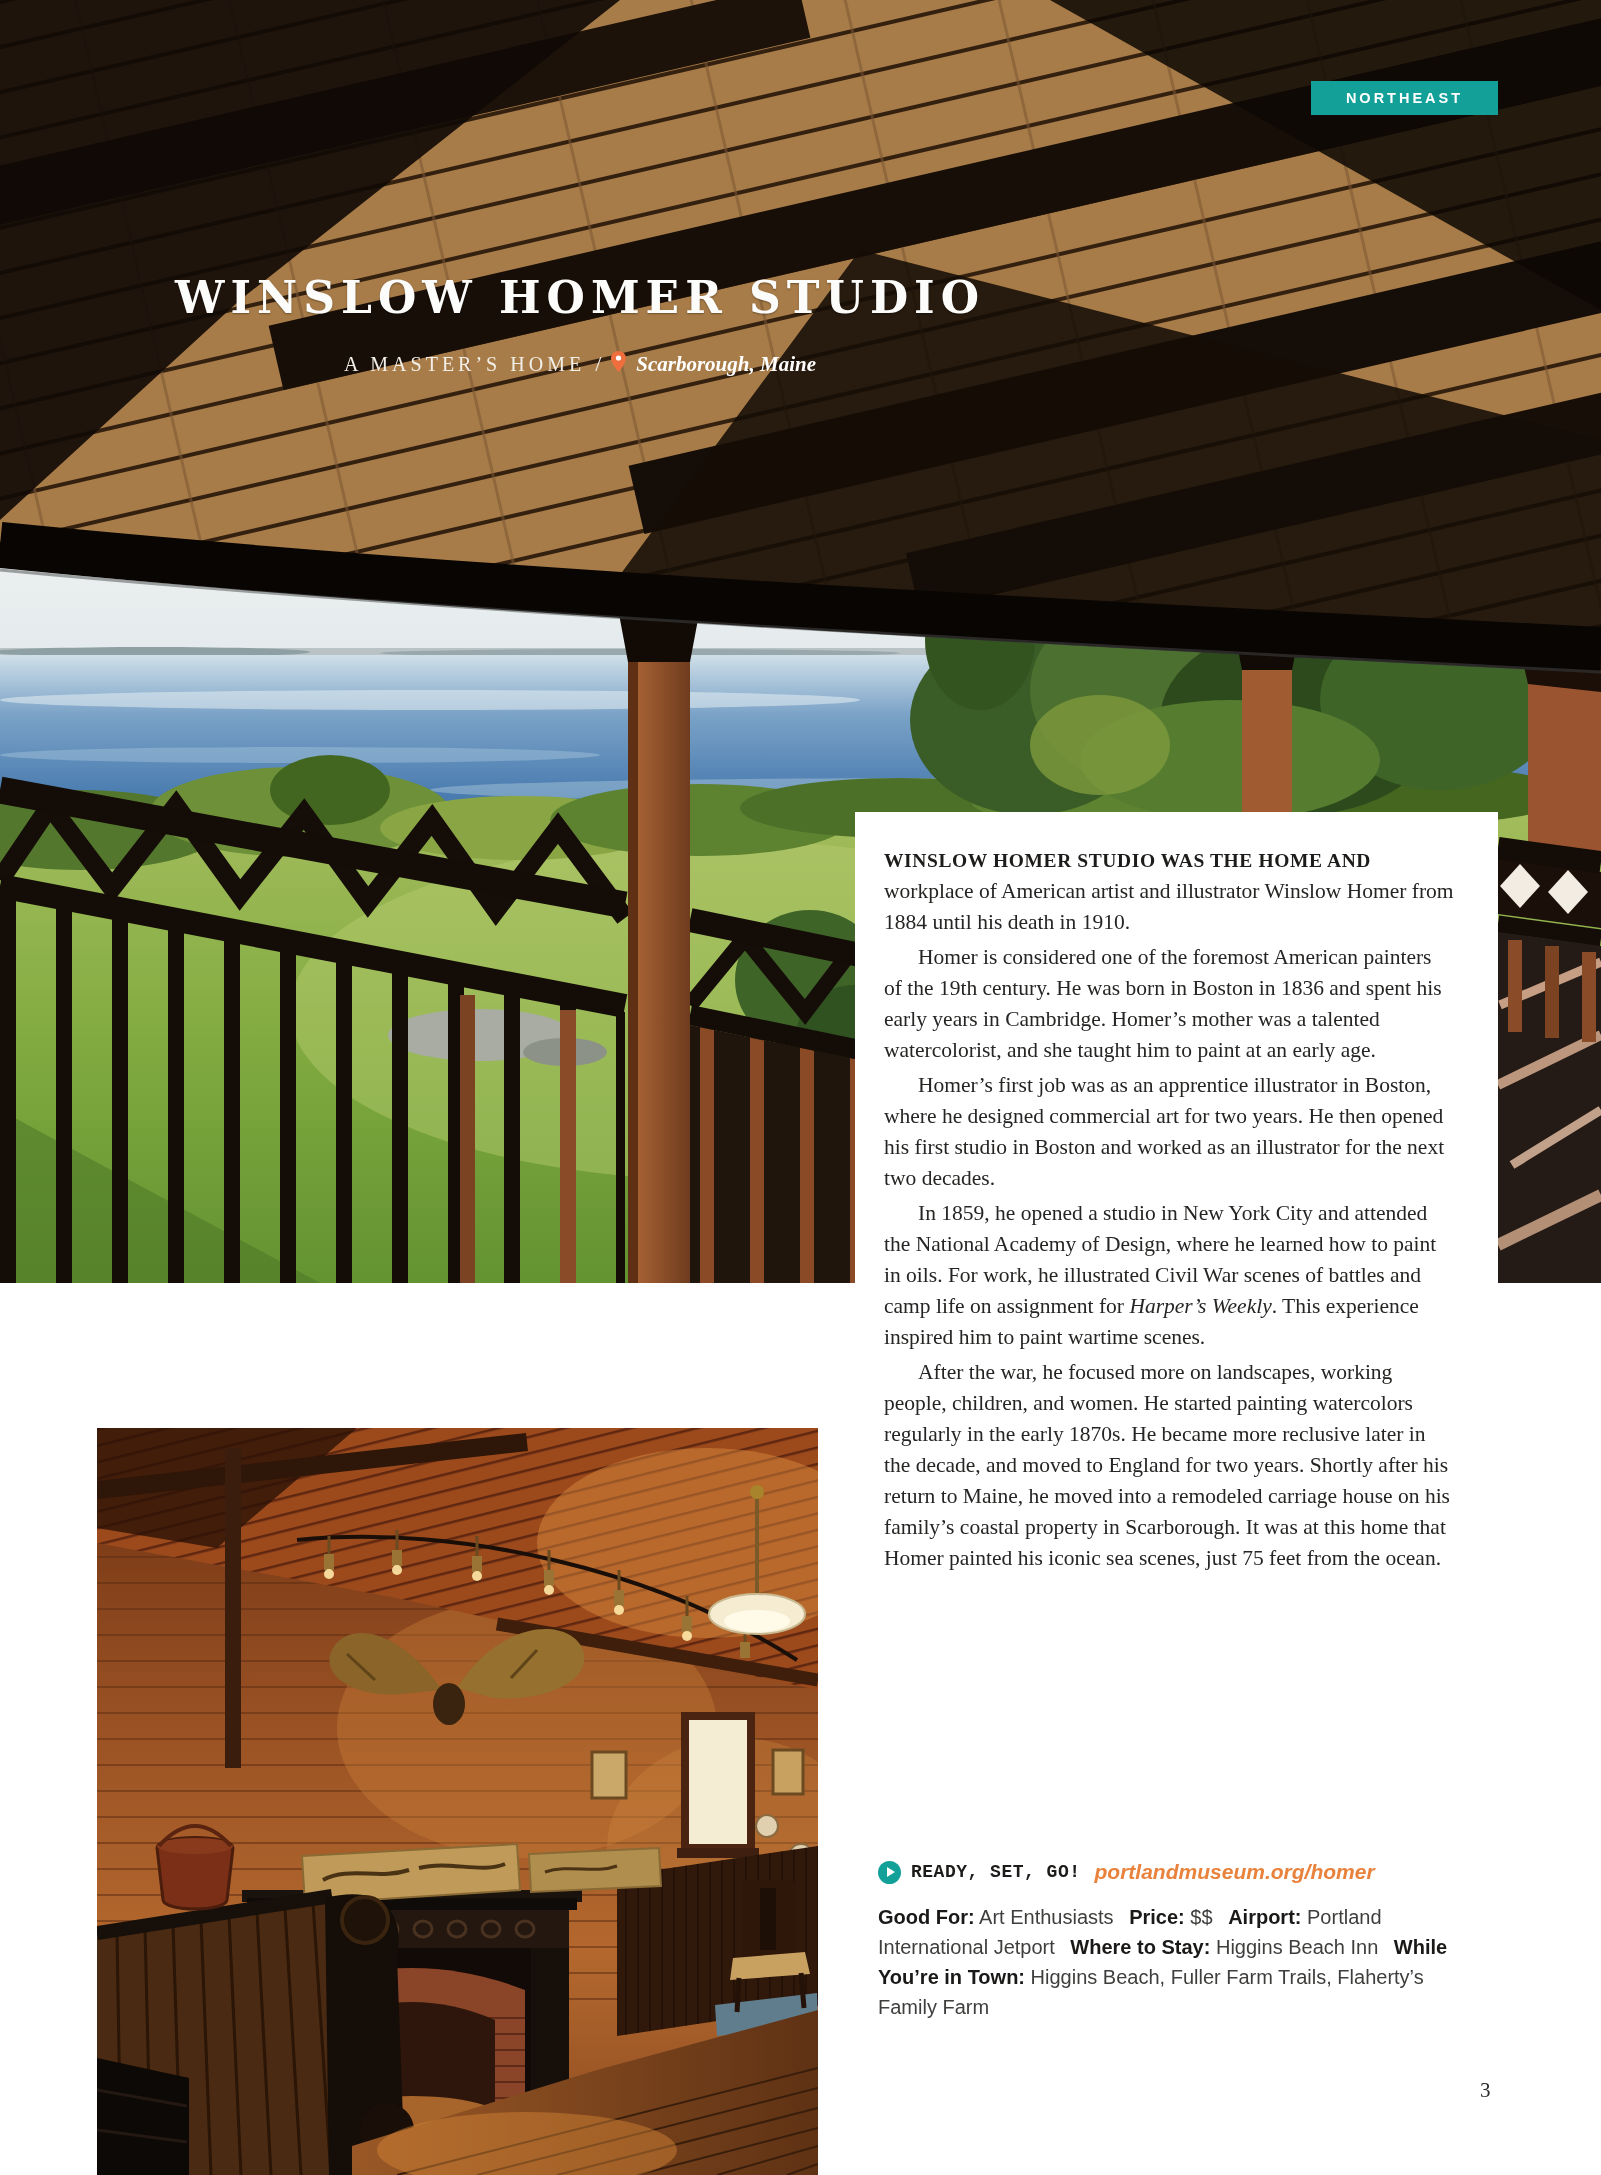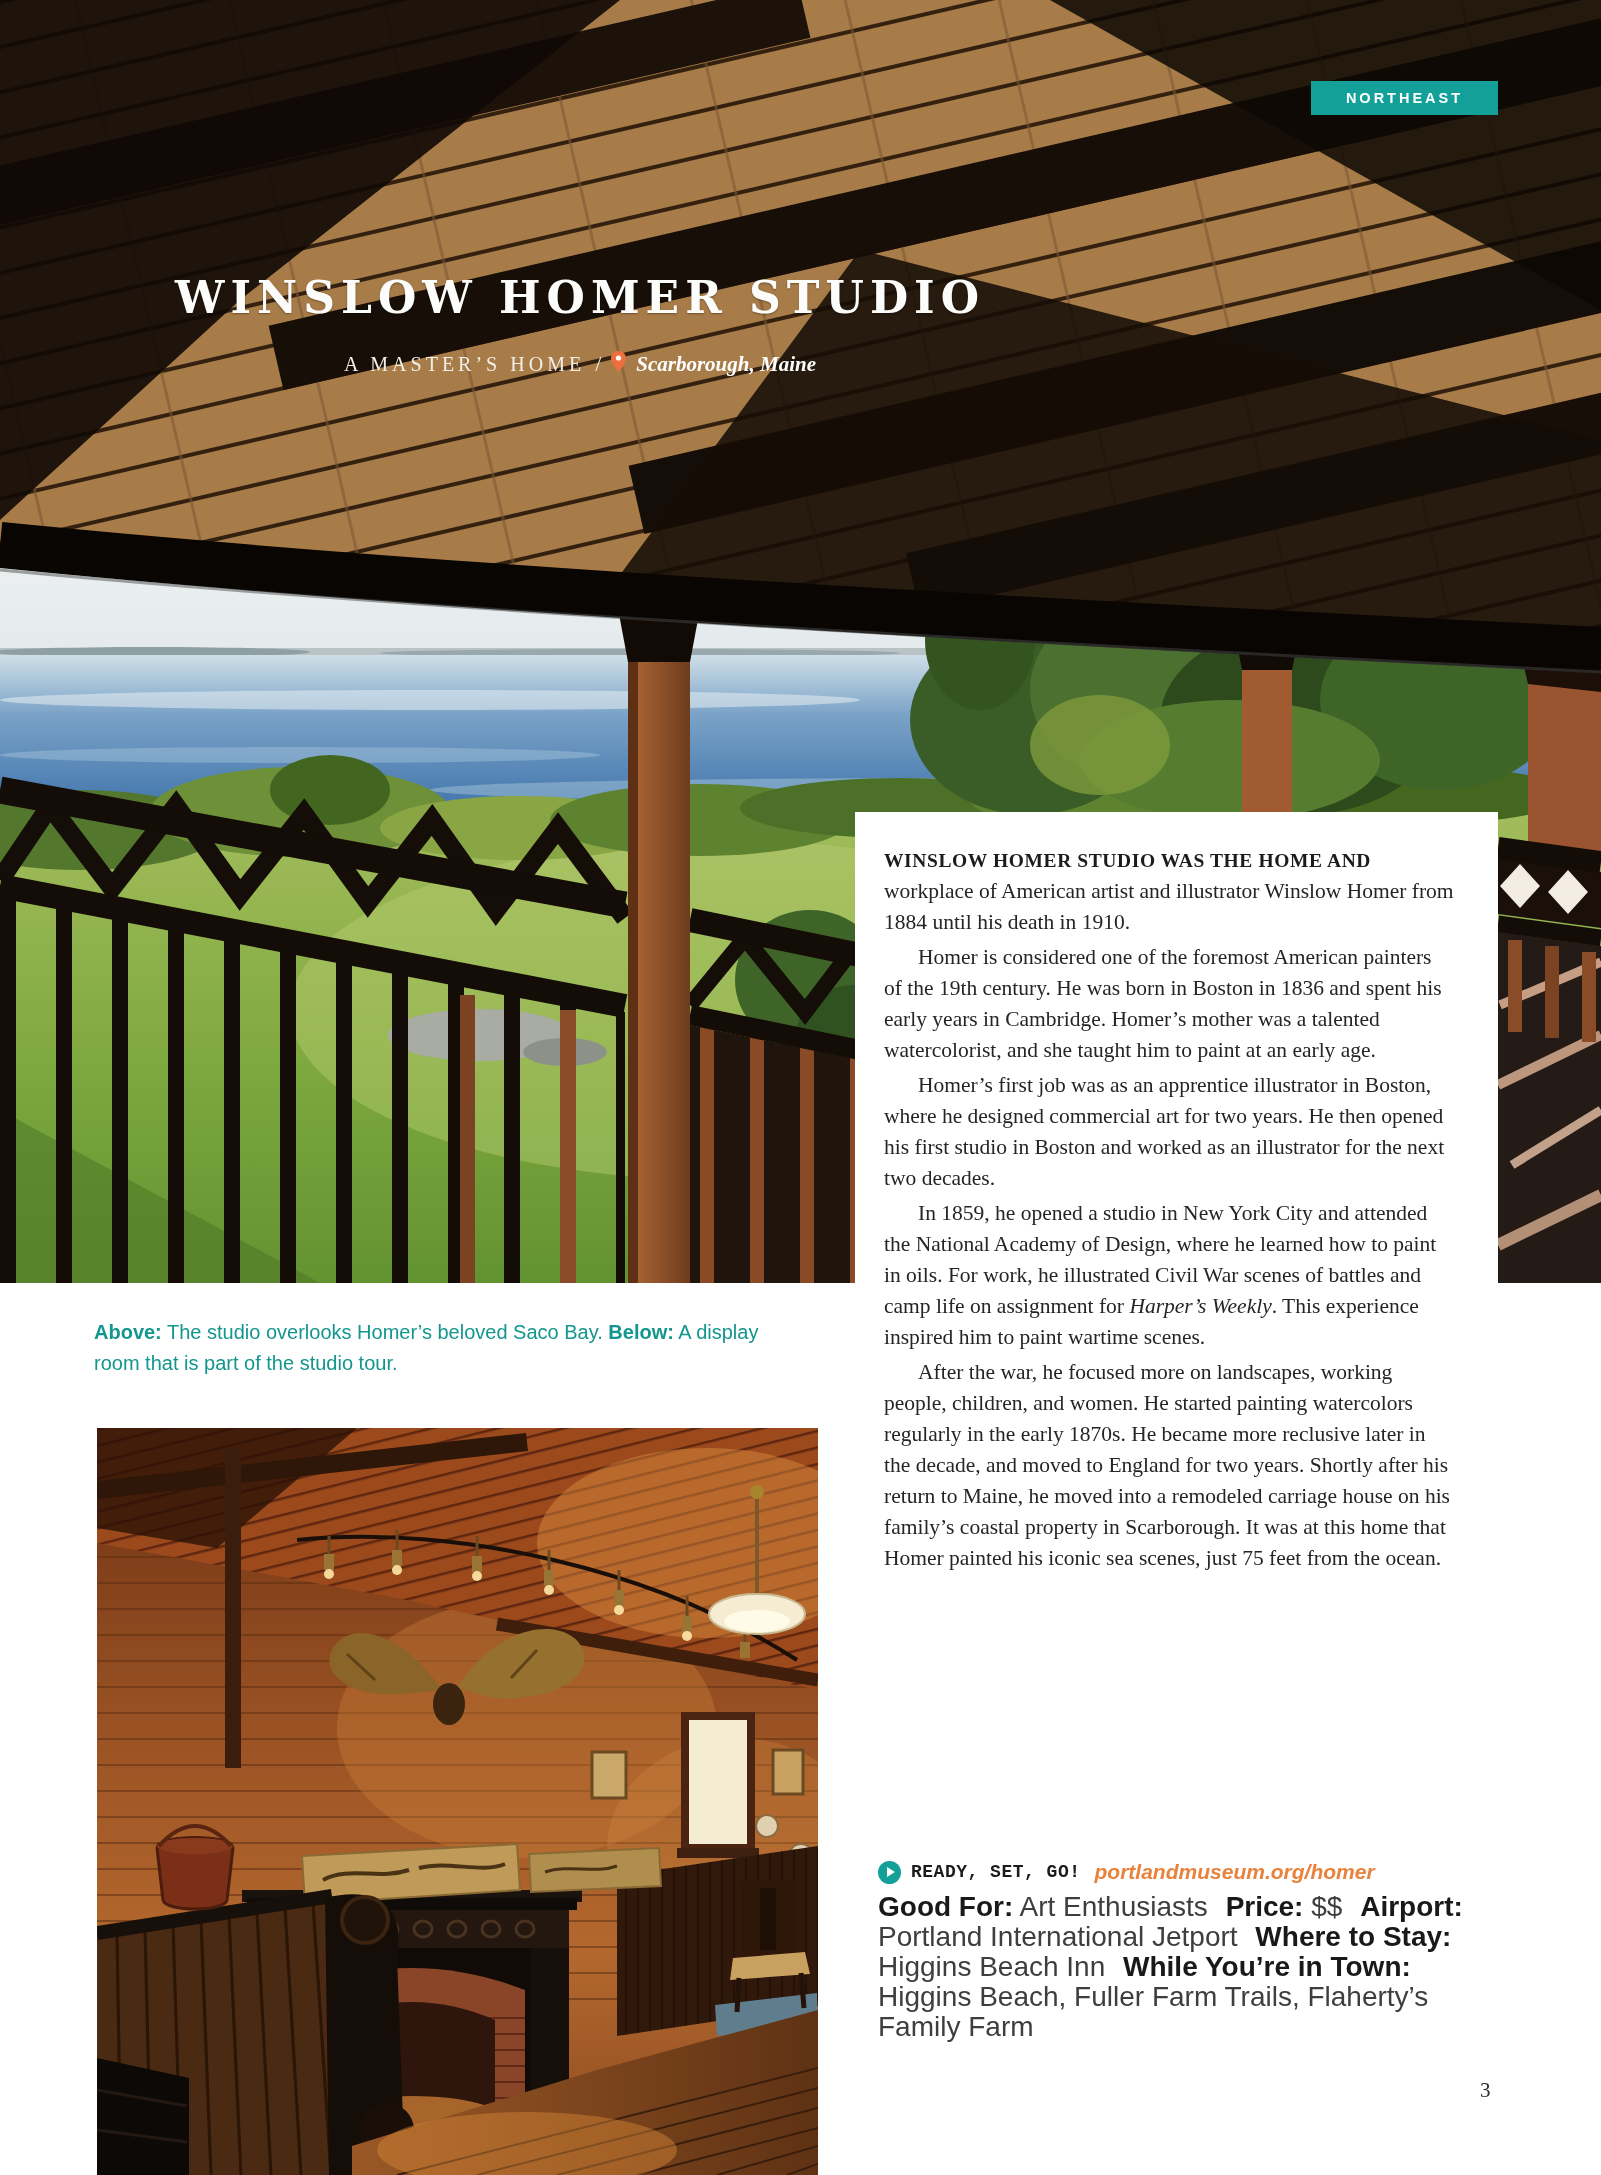--- a/index.html
+++ b/index.html
@@ -40,21 +40,21 @@
   
   .rsg{position:absolute;left:878px;top:1860px;width:596px;}
   .rsg-head{display:flex;align-items:center;gap:10px;}
   .rsg-icon{width:23px;height:23px;border-radius:50%;background:#13a099;position:relative;flex:0 0 auto;}
   .rsg-icon::after{content:"";position:absolute;left:9px;top:6px;border-left:8px solid #ffffff;
                    border-top:5.5px solid transparent;border-bottom:5.5px solid transparent;}
   .rsg-label{font-family:Liberation Mono, monospace;font-weight:bold;font-size:18px;
              letter-spacing:.5px;color:#1d1b19;}
   .rsg-link{font-family:"Liberation Sans",sans-serif;font-weight:bold;font-style:italic;
             font-size:21px;color:#e8823c;text-decoration:none;margin-left:4px;}
-  .rsg-info{margin-top:8px;font-family:"Liberation Sans",sans-serif;font-size:28px;
+  .rsg-info{margin-top:18px;font-family:"Liberation Sans",sans-serif;font-size:20px;
             line-height:30px;color:#3f3e3c;}
   .rsg-info b{color:#1a1918;}
   .rsg-info .pair{margin-right:10px;}
   
   .pagenum{position:absolute;left:1480px;top:2078px;font-size:21px;color:#2e2d2b;}
 </style>
 </head>
 <body>
 
 <div class="page">
@@ -223,26 +223,20 @@
 
   <div class="whitebox"></div>
   <div class="article">
     <p><span class="lead-sc">WINSLOW HOMER STUDIO WAS THE HOME AND</span><span> workplace of American artist and illustrator Winslow Homer from 1884 until his death in 1910.</span></p>
     <p class="ind">Homer is considered one of the foremost American painters of the 19th century. He was born in Boston in 1836 and spent his early years in Cambridge. Homer’s mother was a talented watercolorist, and she taught him to paint at an early age.</p>
     <p class="ind">Homer’s first job was as an apprentice illustrator in Boston, where he designed commercial art for two years. He then opened his first studio in Boston and worked as an illustrator for the next two decades.</p>
     <p class="ind"><span>In 1859, he opened a studio in New York City and attended the National Academy of Design, where he learned how to paint in oils. For work, he illustrated Civil War scenes of battles and camp life on assignment for </span><i>Harper’s Weekly</i><span>. This experience inspired him to paint wartime scenes.</span></p>
     <p class="ind">After the war, he focused more on landscapes, working people, children, and women. He started painting watercolors regularly in the early 1870s. He became more reclusive later in the decade, and moved to England for two years. Shortly after his return to Maine, he moved into a remodeled carriage house on his family’s coastal property in Scarborough. It was at this home that Homer painted his iconic sea scenes, just 75 feet from the ocean.</p>
   </div>
 
-  <div class="caption">
-    <span class="cap-label">Above:</span>
-    <span>The studio overlooks Homer’s beloved Saco Bay.</span>
-    <span class="cap-label">Below:</span>
-    <span>A display room that is part of the studio tour.</span>
-  </div>
 
   <div class="interior">
     <svg width="721" height="747" viewBox="0 0 721 747">
       <defs>
         <linearGradient id="wallG" x1="0" y1="0" x2="0" y2="1">
           <stop offset="0" stop-color="#6e3112"></stop>
             <stop offset="0.4" stop-color="#9a5224"></stop>
           <stop offset="0.7" stop-color="#b4682e"></stop>
             <stop offset="1" stop-color="#8a4a20"></stop>
         </linearGradient>

